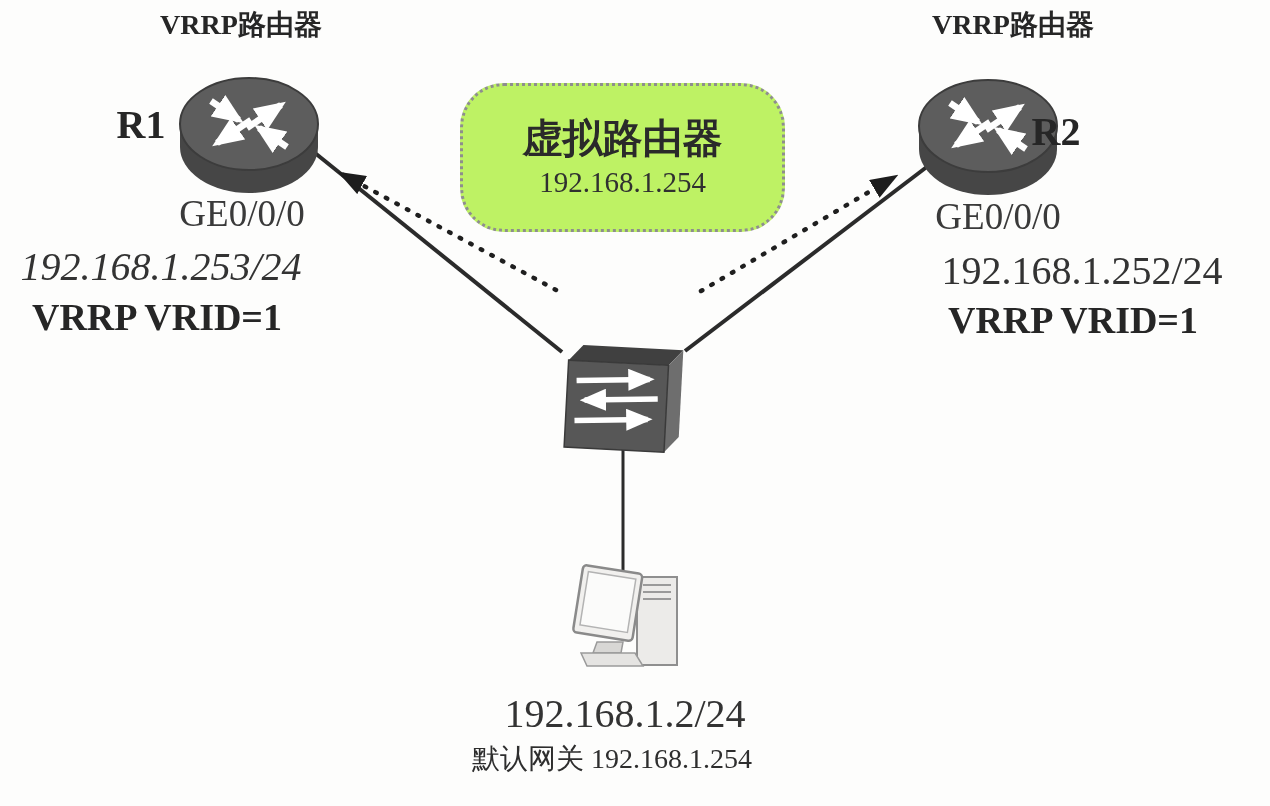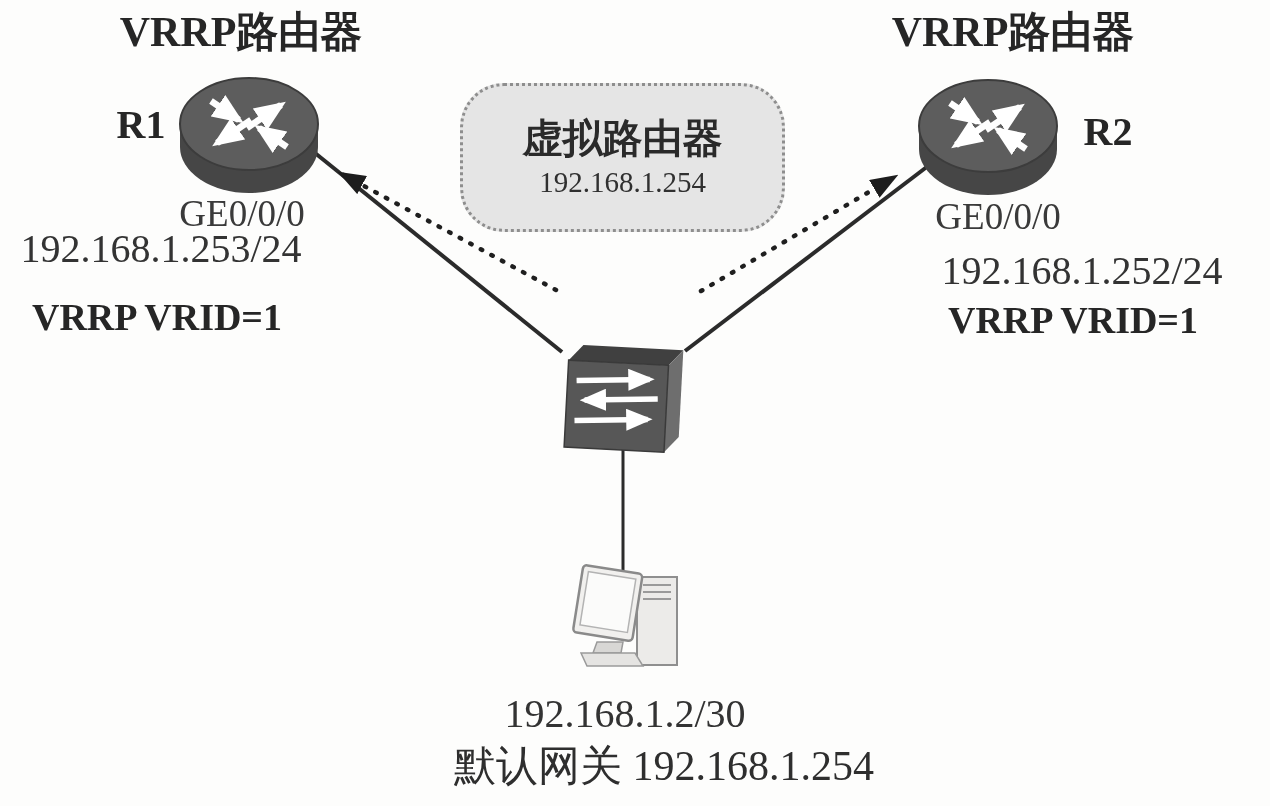--- a/index.html
+++ b/index.html
@@ -2,27 +2,27 @@
 <html><head>
 <meta charset="utf-8">
 <style>
   html,body{margin:0;padding:0;background:#ffffff;}
   .stage{
     position:relative;width:1270px;height:806px;background:#fdfdfc;overflow:hidden;
     font-family:"Liberation Serif","DejaVu Serif",serif;color:#232323;
   }
   .lbl{position:absolute;transform:translateX(-50%);white-space:nowrap;line-height:1.05;color:#262626;}
   .b{font-weight:bold;}
-  .t42{font-size:42px;}
+  .t42{font-size:28px;}
   .t40{font-size:40px;}
   .t38{font-size:38px;}
   .t37{font-size:37px;}
   .bubble{
     position:absolute;left:460px;top:83px;width:325px;height:149px;
-    background:#e5e5e5;border:3px dotted #8e8e8e;border-radius:44px;
+    background:#bef264;border:3px dotted #8e8e8e;border-radius:44px;
     box-sizing:border-box;display:flex;flex-direction:column;align-items:center;justify-content:center;
   }
   .bubble .line1{font-size:40px;font-weight:600;line-height:1.0;color:#2a2a2a;}
   .bubble .line2{font-size:29px;line-height:1.0;margin-top:9px;color:#303030;}
   svg.layer{position:absolute;left:0;top:0;}
 </style>
 </head>
 <body>
 
 <div class="stage">
@@ -94,26 +94,26 @@
   </svg>
 
   <div class="bubble">
     <div class="line1">虚拟路由器</div>
     <div class="line2">192.168.1.254</div>
   </div>
 
   <div class="lbl b t42" style="left:241px;top:10px;">VRRP路由器</div>
   <div class="lbl b t40" style="left:141px;top:104px;">R1</div>
   <div class="lbl t37" style="left:242px;top:195px;color:#3a3a3a;">GE0/0/0</div>
-  <div class="lbl t40" style="left:161px;top:228px;color:#333333;">192.168.1.253/24</div>
+  <div class="lbl t40" style="left:161px;top:246px;color:#333333;font-style:italic;">192.168.1.253/24</div>
   <div class="lbl b t38" style="left:157px;top:298px;">VRRP VRID=1</div>
 
   <div class="lbl b t42" style="left:1013px;top:10px;">VRRP路由器</div>
-  <div class="lbl b t40" style="left:1108px;top:111px;">R2</div>
+  <div class="lbl b t40" style="left:1056px;top:111px;">R2</div>
   <div class="lbl t37" style="left:998px;top:198px;color:#3a3a3a;">GE0/0/0</div>
   <div class="lbl t40" style="left:1082px;top:250px;color:#333333;text-align:center;">192.168.1.252/24</div>
   <div class="lbl b t38" style="left:1073px;top:301px;">VRRP VRID=1</div>
 
 
-  <div class="lbl t40" style="left:625px;top:693px;color:#333333;">192.168.1.2/30</div>
-  <div class="lbl t42" style="left:664px;top:744px;color:#2e2e2e;">默认网关 192.168.1.254</div>
+  <div class="lbl t40" style="left:625px;top:693px;color:#333333;">192.168.1.2/24</div>
+  <div class="lbl t42" style="left:612px;top:744px;color:#2e2e2e;">默认网关 192.168.1.254</div>
 
 </div>
 
 </body></html>

